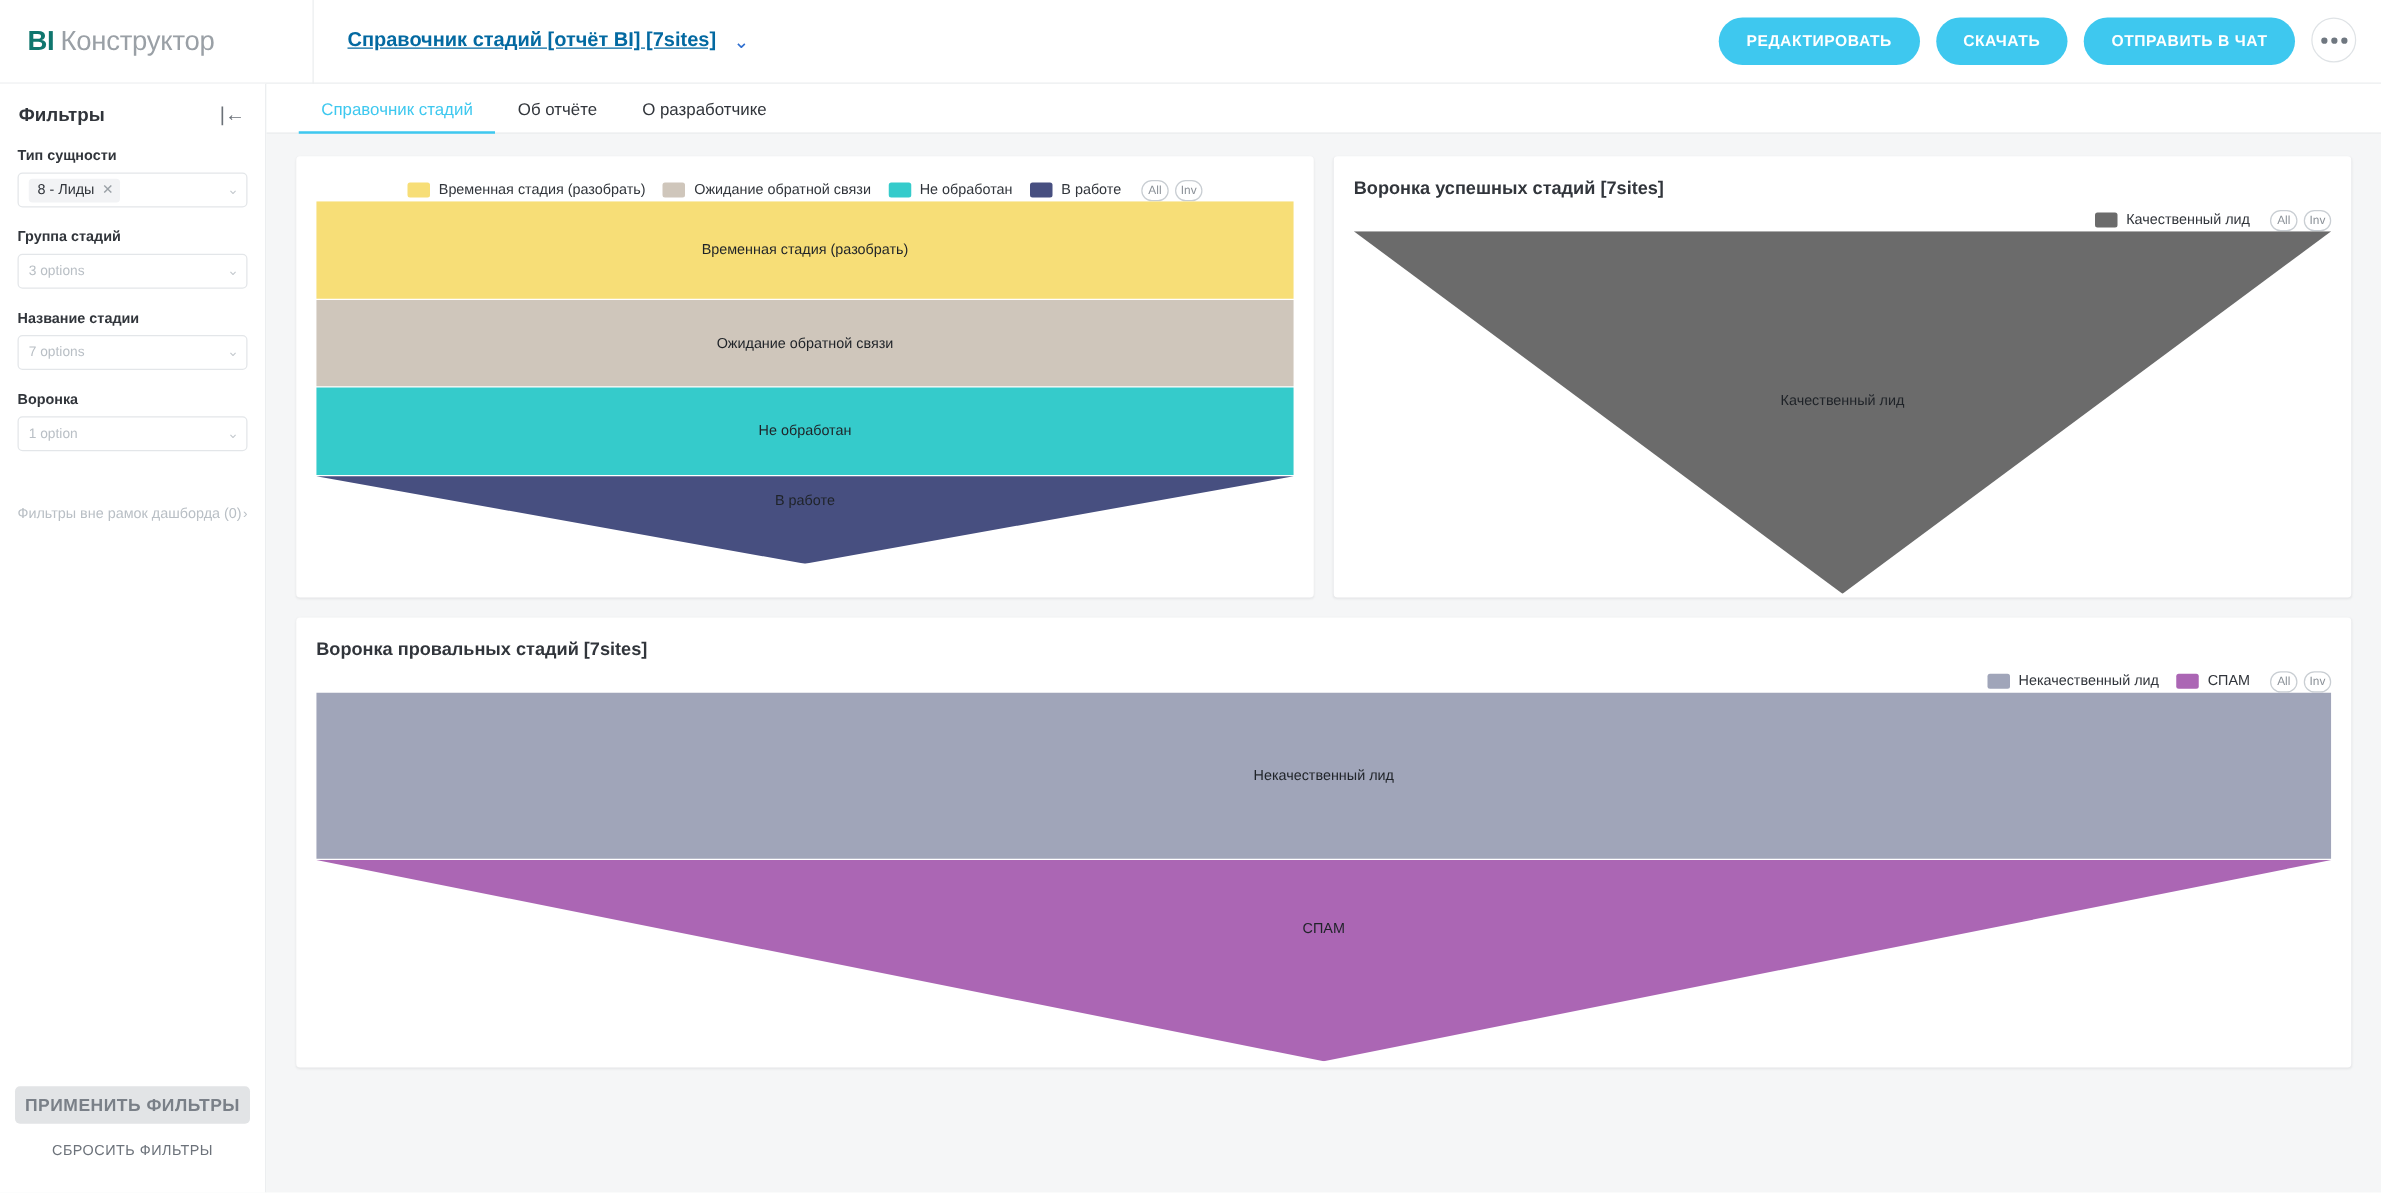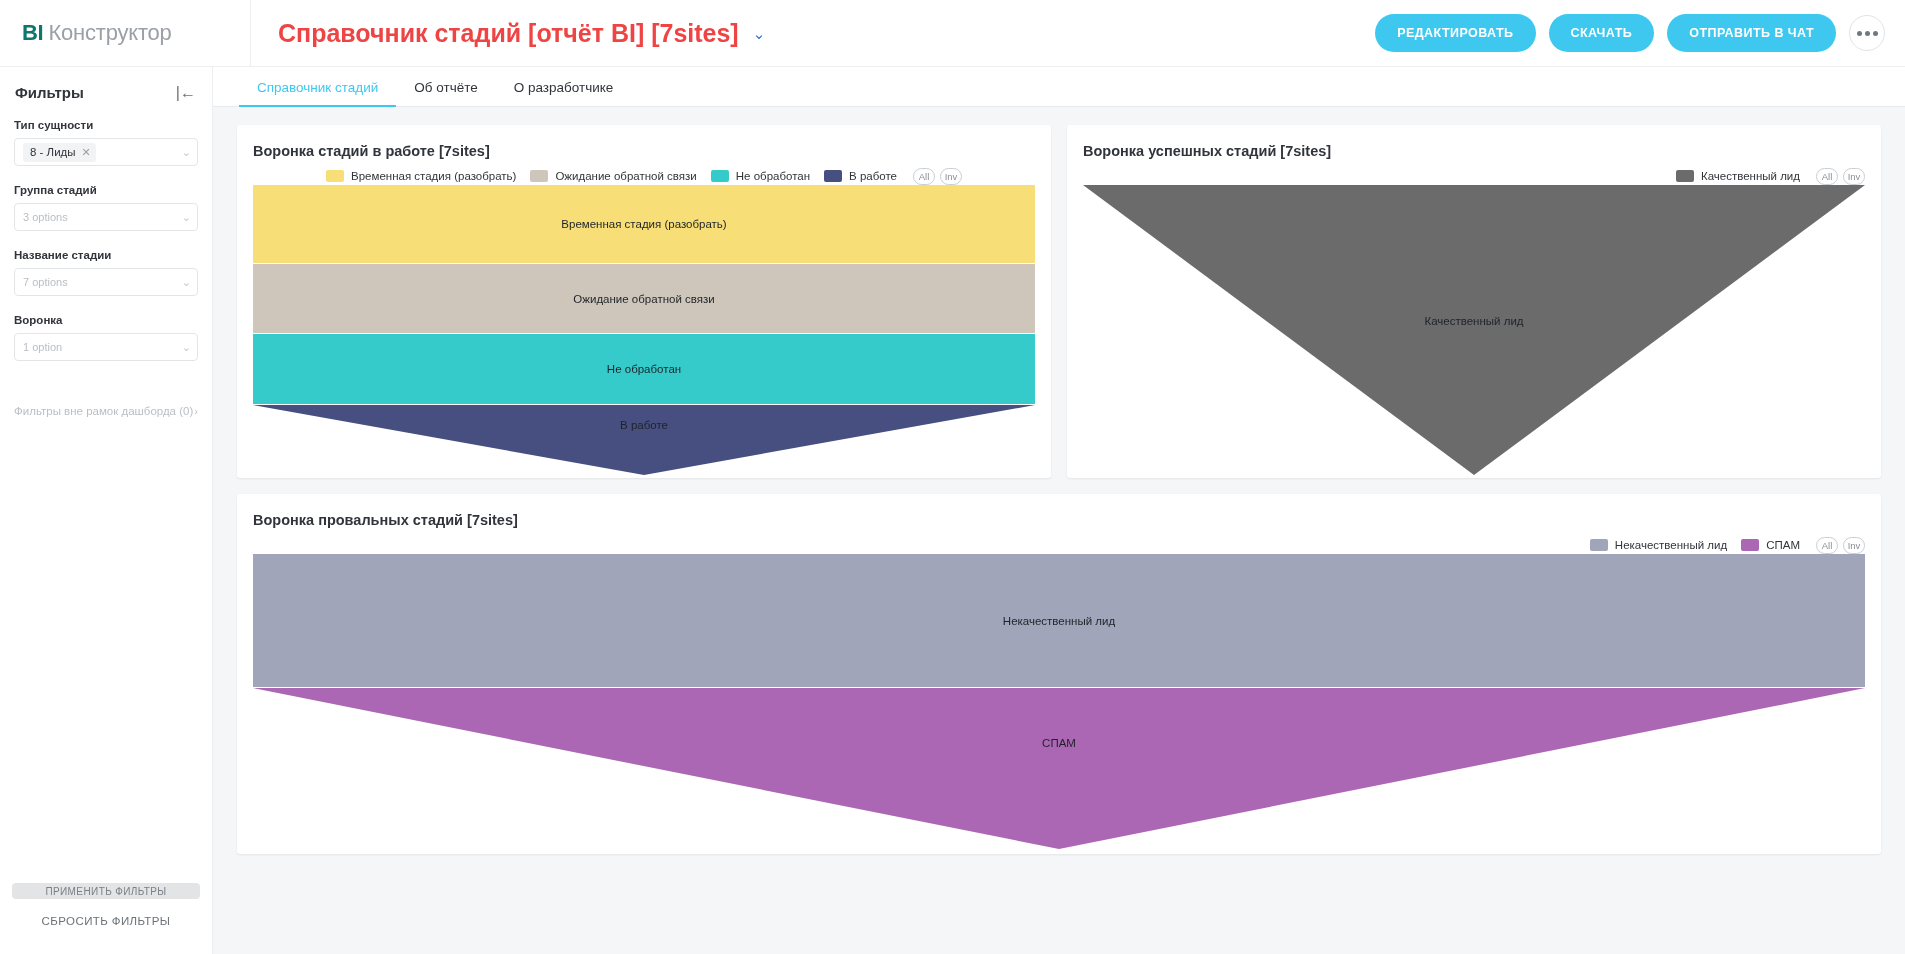--- a/index.html
+++ b/index.html
@@ -17,23 +17,23 @@
     background: #ffffff;
     display: flex; align-items: center;
     border-bottom: 1px solid #eceef0;
     position: relative;
   }
   .logo { display:flex; align-items:baseline; padding-left: 22px; width: 250px; }
   .logo-bi { color: #0f766e; font-size: 22px; font-weight: 700; letter-spacing: -0.3px; }
   .logo-word { color: #9aa0a6; font-size: 22px; font-weight: 400; margin-left: 5px; letter-spacing: -0.2px; }
   .hdr-divider { width:1px; height: 67px; background:#eceef0; }
   .title-wrap { display:flex; align-items:center; padding-left: 27px; gap: 14px; }
-  .doc-title { color:#ef4444; font-size: 25px; font-weight: 700; white-space: nowrap; }
+  .doc-title { color:#0369a1; font-size: 16px; font-weight: 700; white-space: nowrap; text-decoration: underline; }
   .chev { color:#2f6fd0; font-size: 15px; line-height: 1; }
-  .hdr-actions { margin-left:auto; display:flex; align-items:center; gap: 13px; padding-right: 20px; }
+  .hdr-actions { margin-left:auto; display:flex; gap: 13px; padding-right: 20px; }
   .pill {
     background:#3ec8ef; color:#fff; border:none; border-radius: 20px;
     height: 38px; padding: 0 22px; font-size: 12.5px; font-weight:700;
     letter-spacing: .45px; font-family:"Liberation Sans", sans-serif; cursor:pointer;
     display:flex; align-items:center; justify-content:center; white-space:nowrap;
   }
   .more-btn {
     width: 36px; height: 36px; border-radius:50%; border:1px solid #dfe3e6;
     background:#fff; display:flex; align-items:center; justify-content:center; gap:3px; cursor:pointer;
   }
@@ -65,21 +65,21 @@
   }
   .tag-txt { font-size: 11.5px; color:#31353b; }
   .tag-x { font-size: 11px; color:#9aa0a6; cursor:pointer; line-height:1; }
   .sel-caret { margin-left:auto; color:#c4c9ce; font-size: 11px; line-height:1; }
   .out-filters { padding: 24px 14px 0 14px; display:flex; align-items:flex-start; cursor:pointer; }
   .out-filters-txt { font-size: 11.5px; color:#b9bfc5; line-height:1.45; }
   .out-caret { margin-left:auto; color:#b9bfc5; font-size: 11px; padding-top:2px; }
   .sb-footer { margin-top:auto; padding-bottom: 23px; display:flex; flex-direction:column; align-items:center; gap: 12px; }
   .btn-apply {
     background:#e2e4e6; color:#7a8088; border:none; border-radius:4px;
-    width: 188px; height: 16px; font-size: 10px; font-weight:400; letter-spacing:.4px;
+    width: 188px; height: 30px; font-size: 14px; font-weight:700; letter-spacing:.4px;
     font-family:"Liberation Sans", sans-serif; cursor:pointer;
   }
   .btn-reset {
     background:none; border:none; color:#6c727a; font-size: 11.5px; font-weight:400;
     letter-spacing:.4px; font-family:"Liberation Sans", sans-serif; cursor:pointer; padding: 4px;
   }
 
   
   .main { flex:1 1 auto; min-width:0; display:flex; flex-direction:column; background:#f5f6f7; }
   .tabs {
@@ -208,21 +208,20 @@
         <div class="tab active">Справочник стадий</div>
         <div class="tab">Об отчёте</div>
         <div class="tab">О разработчике</div>
       </div>
 
       <div class="canvas">
 
         <div class="row">
 
           <div class="card card-half">
-            <div class="card-title">Воронка стадий в работе [7sites]</div>
             <div class="legend center">
               <div class="lg-item">
                 <span class="lg-swatch" style="background:#f7de77"></span>
                 <span class="lg-text">Временная стадия (разобрать)</span>
               </div>
               <div class="lg-item">
                 <span class="lg-swatch" style="background:#cfc6bb"></span>
                 <span class="lg-text">Ожидание обратной связи</span>
               </div>
               <div class="lg-item">

